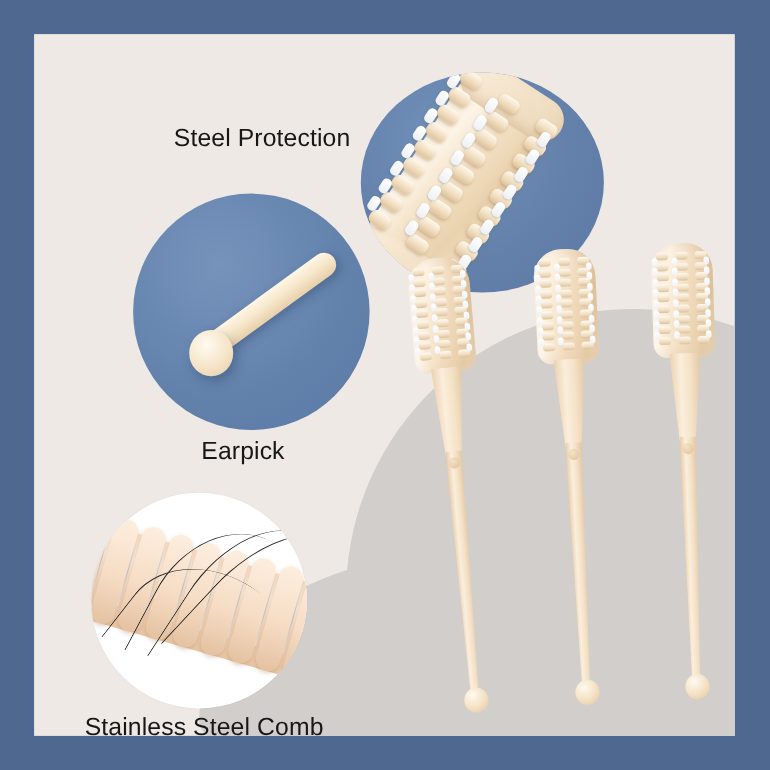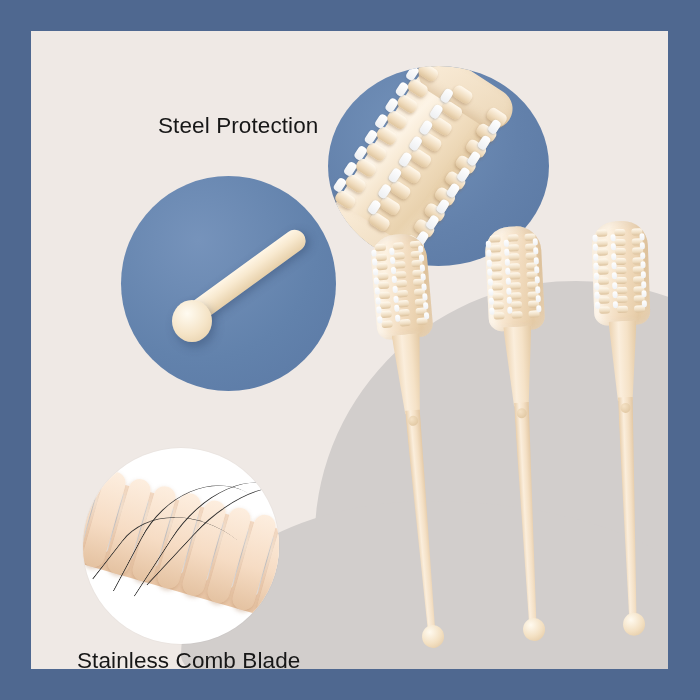--- a/index.html
+++ b/index.html
@@ -459,17 +459,18 @@
           </div>
         </div>
       <div class="neck"></div>
       <div class="shaft"></div>
       <div class="joint"></div>
       <div class="tip"></div>
     </div>
 
     <div class="label" id="lbl-comb">Steel Protection</div>
 
-
-    <div class="label" id="lbl-blade">Stainless Comb Blade</div>
+    <div class="label" id="lbl-earpick">Earpick</div>
+
+    <div class="label" id="lbl-blade">Stainless Steel Comb</div>
 
   </div>
 </div>
 
 </body></html>

